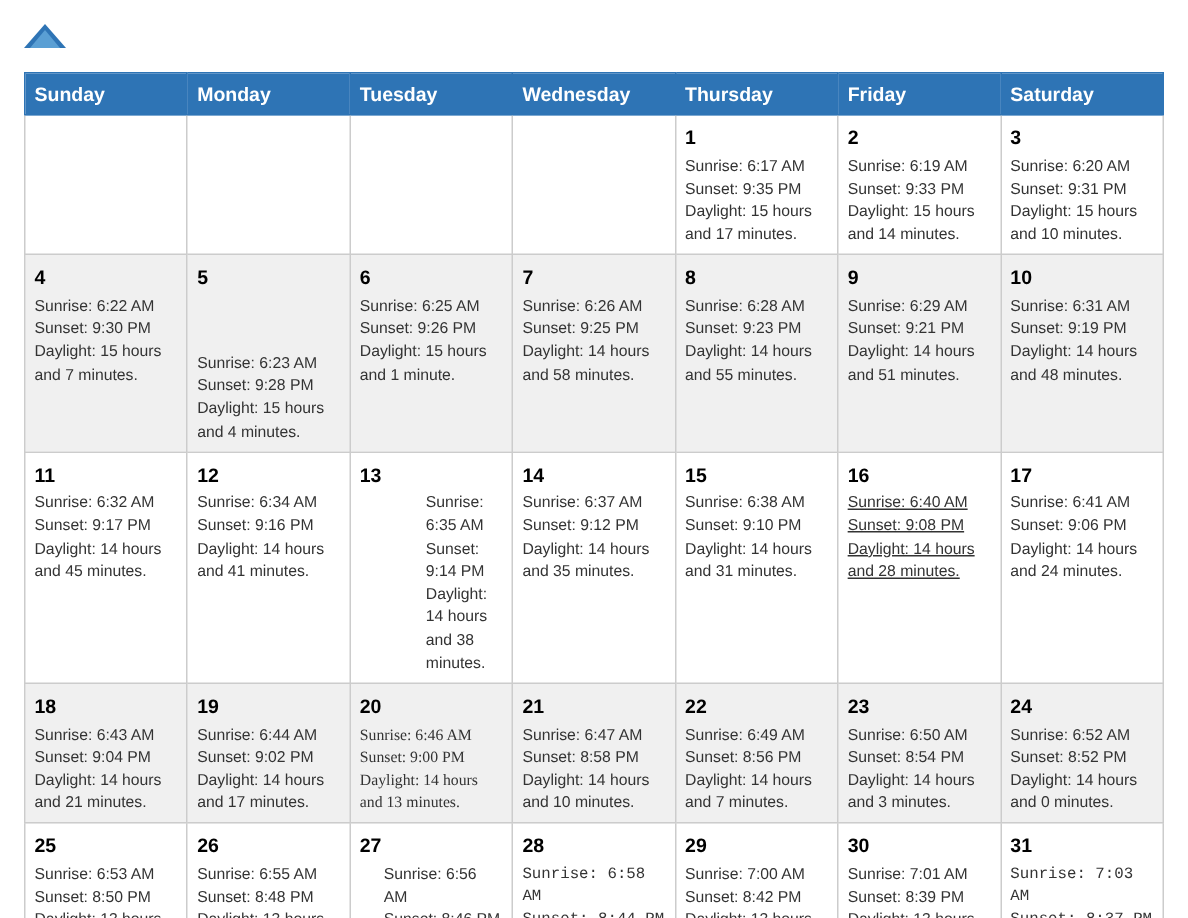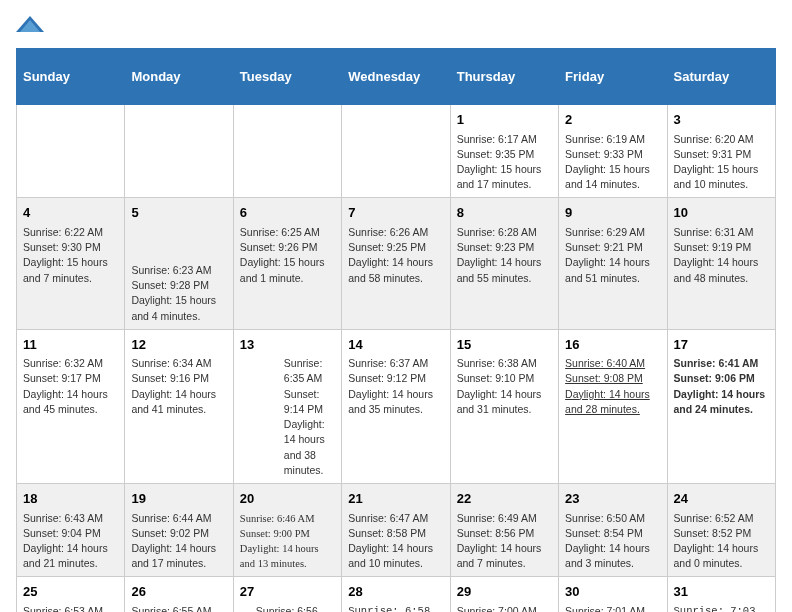--- a/index.html
+++ b/index.html
@@ -41,21 +41,21 @@
     }
     .calendar {
       width: 100%;
       border-collapse: collapse;
       font-size: 11px;
     }
     .calendar th {
       background: #2e74b5;
       color: #fff;
       text-align: left;
-      padding: 20px 6px;
+      padding: 6px 6px;
       font-size: 13px;
       font-weight: bold;
       border: 1px solid #2e74b5;
     }
     .calendar td {
       vertical-align: top;
       padding: 5px 6px;
       border: 1px solid #ccc;
       width: 108px;
       min-height: 80px;
@@ -212,21 +212,21 @@
 Daylight: 14 hours and 31 minutes.</div>
         </td>
         <td>
           <span class="day-number">16</span>
           <div class="day-info" style="white-space: pre-line; text-decoration: underline;">Sunrise: 6:40 AM
 Sunset: 9:08 PM
 Daylight: 14 hours and 28 minutes.</div>
         </td>
         <td>
           <span class="day-number">17</span>
-          <div class="day-info" style="white-space: pre-line; font-weight: bold;">Sunrise: 6:41 AM
+          <div class="day-info" style="white-space: pre-line;">Sunrise: 6:41 AM
 Sunset: 9:06 PM
 Daylight: 14 hours and 24 minutes.</div>
         </td>
       </tr>
       <tr>
         <td>
           <span class="day-number">18</span>
           <div class="day-info" style="white-space: pre-line;">Sunrise: 6:43 AM
 Sunset: 9:04 PM
 Daylight: 14 hours and 21 minutes.</div>

